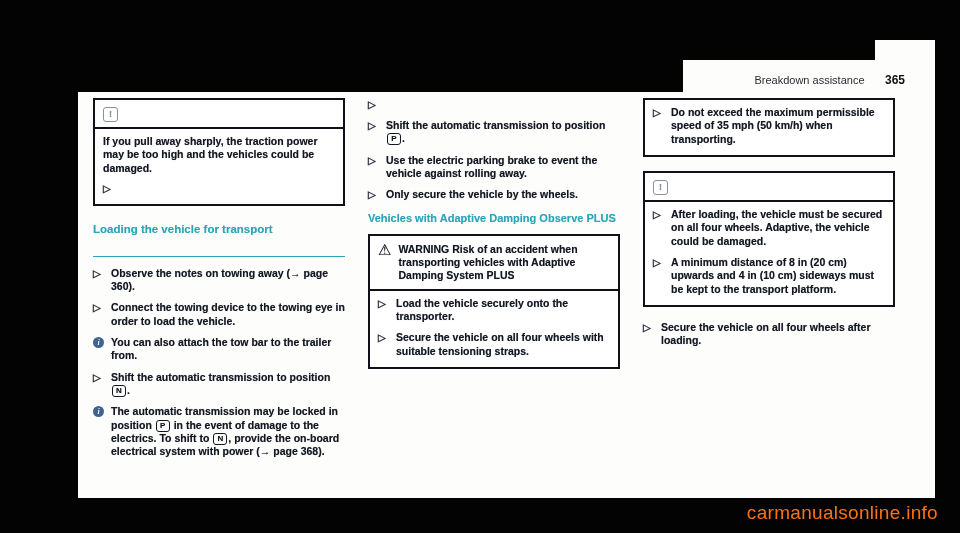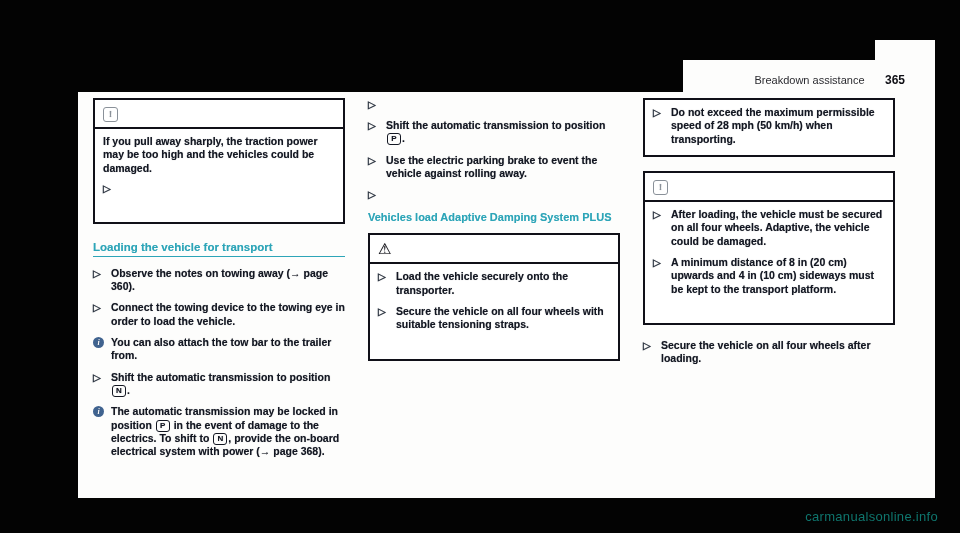--- a/index.html
+++ b/index.html
@@ -21,21 +21,21 @@
   .col {
     position:absolute; top:58px; width:252px;
     font-size:10.5px; line-height:1.27; font-weight:700;
     text-shadow:0 0 0.7px rgba(19,23,34,0.5);
   }
   .col1 { left:15px; } .col2 { left:290px; } .col3 { left:565px; }
 
   
   .nbox, .wbox, .cbox { border:2px solid #101018; margin-bottom:14px; background:#fff; }
   .box-title { display:flex; gap:7px; padding:6px 8px 5px; border-bottom:2px solid #101018; align-items:flex-start; }
-  .box-body { padding:6px 8px 19px; }
+  .box-body { padding:6px 8px 1px; }
   .cbox { padding:6px 8px 1px; }
   .body-text { margin:0 0 7px; }
 
   .note-icon {
     flex:0 0 auto; width:13px; height:13px; margin-top:1px;
     border:1.5px solid #8a9199; border-radius:3px;
     color:#8a9199; font-size:9px; line-height:12px; text-align:center; font-weight:800;
   }
   .warn-icon { flex:0 0 auto; font-size:15px; line-height:14px; color:#0e0e14; font-weight:400; }
   .note-label { color:#8a9199; margin-right:4px; }
@@ -48,34 +48,34 @@
     font-size:8px; line-height:11px; text-align:center;
     font-family:"Liberation Serif", serif; font-style:italic;
   }
   .keycap {
     display:inline-block; min-width:8px; padding:0 2px; margin:0 1px;
     border:1.5px solid #131722; border-radius:3px;
     font-size:8px; line-height:10px; text-align:center; vertical-align:1px;
   }
   .sec-heading {
     color:#2da5b8; font-size:11.5px; font-weight:700;
-    padding-bottom:1px; margin:16px 0 10px;
+    padding-bottom:19px; margin:16px 0 10px;
     border-bottom:1.5px solid #2da5b8;
     text-shadow:0 0 0.6px rgba(45,165,184,0.5);
   }
   .sub-heading {
     color:#2da5b8; font-size:11px; font-weight:700; margin:10px 0 8px;
     text-shadow:0 0 0.6px rgba(45,165,184,0.5);
   }
   .wbox .box-title { padding:7px 8px 6px; }
   .final-bullet { margin-top:12px; }
 
   .watermark {
     position:absolute; right:22px; bottom:9px;
-    color:#0f766e; font-size:13px; font-weight:400; letter-spacing:0.3px;
+    color:#f97316; font-size:19px; font-weight:400; letter-spacing:0.3px;
     font-family:"Liberation Sans", sans-serif;
   }
 </style>
 </head>
 <body>
 
 <div class="screen">
 
   <div class="page">
 
@@ -131,48 +131,50 @@
       <div class="bullet">
         <span class="marker">▷</span>
         <span><span>Shift the automatic transmission to position </span><span class="keycap">P</span><span>.</span></span>
       </div>
       <div class="bullet">
         <span class="marker">▷</span>
         <span>Use the electric parking brake to event the vehicle against rolling away.</span>
       </div>
       <div class="bullet">
         <span class="marker">▷</span>
-      </div>
-
-      <div class="sub-heading">Vehicles load Adaptive Damping System PLUS</div>
+        <span>Only secure the vehicle by the wheels.</span>
+      </div>
+
+      <div class="sub-heading">Vehicles with Adaptive Damping Observe PLUS</div>
 
       <div class="wbox">
         <div class="box-title">
           <span class="warn-icon">⚠</span>
+          <span><span class="w-label">WARNING</span> <span>Risk of an accident when transporting vehicles with Adaptive Damping System PLUS</span></span>
         </div>
         <div class="box-body">
           <div class="bullet">
             <span class="marker">▷</span>
             <span>Load the vehicle securely onto the transporter.</span>
           </div>
           <div class="bullet">
             <span class="marker">▷</span>
             <span>Secure the vehicle on all four wheels with suitable tensioning straps.</span>
           </div>
         </div>
       </div>
 
     </div>
 
     <div class="col col3">
 
       <div class="cbox">
         <div class="bullet">
           <span class="marker">▷</span>
-          <span>Do not exceed the maximum permissible speed of 28 mph (50 km/h) when transporting.</span>
+          <span>Do not exceed the maximum permissible speed of 35 mph (50 km/h) when transporting.</span>
         </div>
       </div>
 
       <div class="nbox">
         <div class="box-title">
           <span class="note-icon">!</span>
         </div>
         <div class="box-body">
           <div class="bullet">
             <span class="marker">▷</span>

